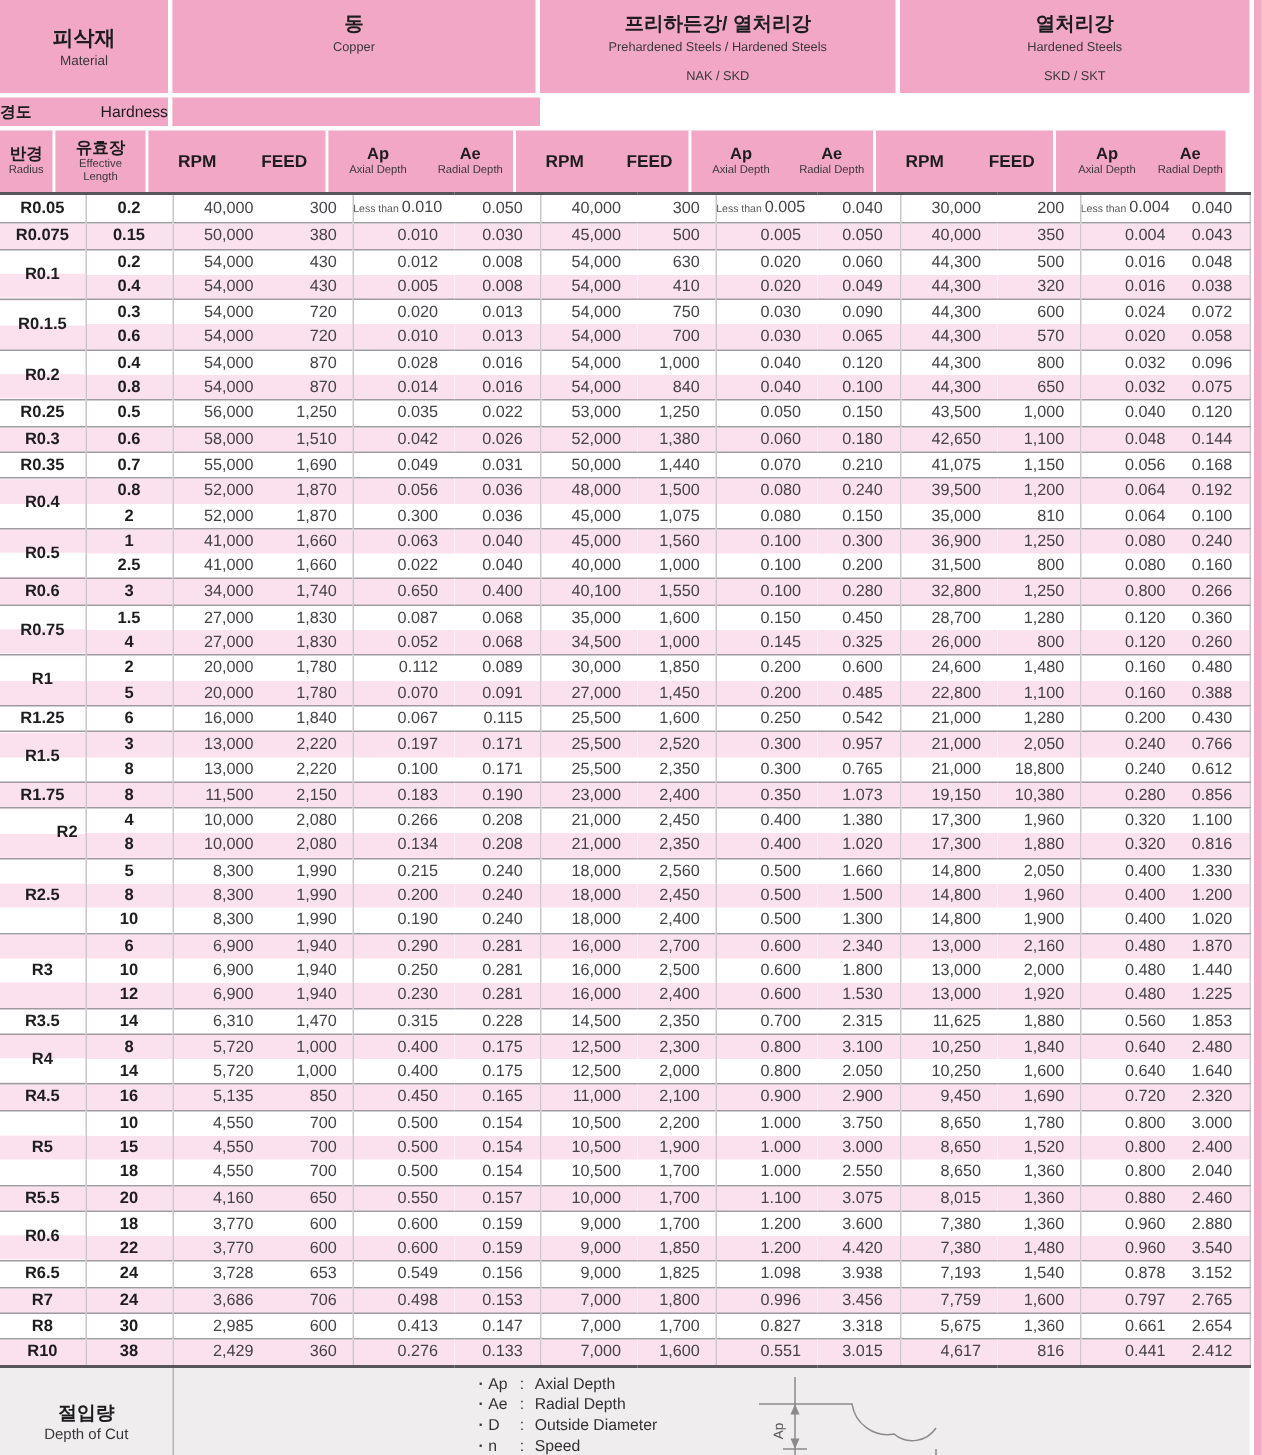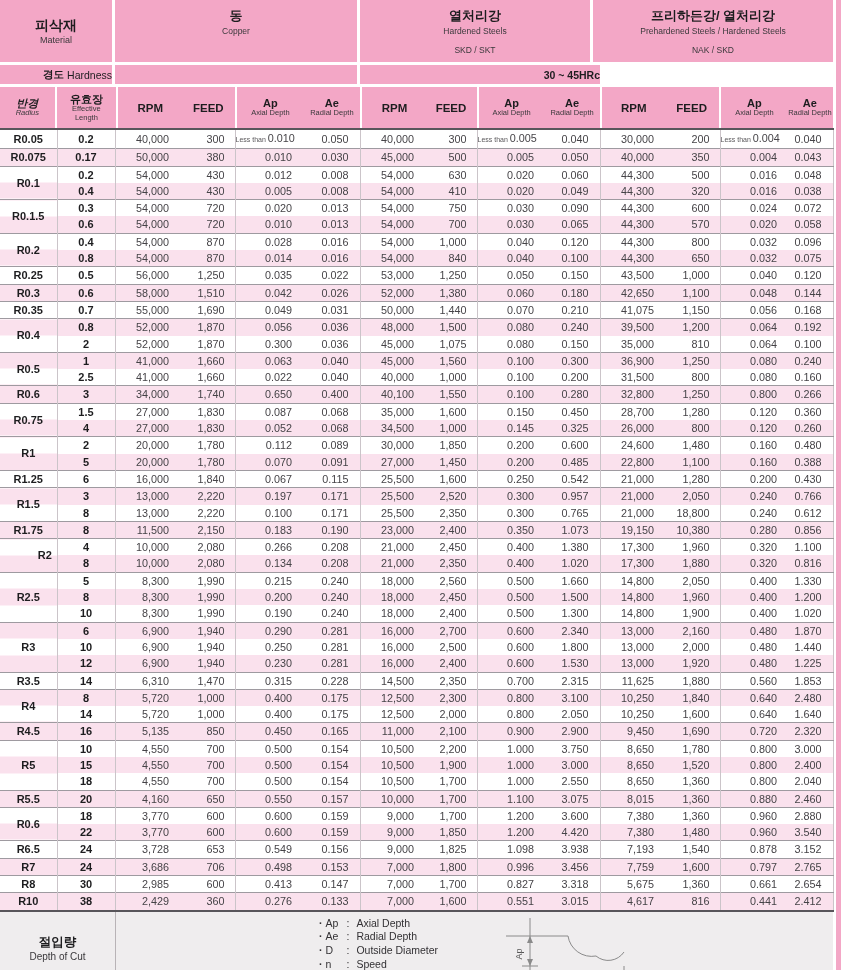--- a/index.html
+++ b/index.html
@@ -14,27 +14,27 @@
   .mat-row { height:62px; margin-bottom:3px; }
   .mat-label { width:115px; display:flex; flex-direction:column; justify-content:center; align-items:center; }
   .mat-label .mko { font-weight:bold; font-size:14px; color:#1d1d1f; }
   .mat-label .men { font-size:9px; color:#3a383b; }
   .mat { text-align:center; padding-top:7px; }
   .mat .mko { font-weight:bold; font-size:13px; color:#1d1d1f; }
   .mat .men { font-size:8.5px; color:#3a383b; margin-top:1px; }
   .mat .mgrade { font-size:8.5px; color:#3a383b; margin-top:9px; }
   .w-c { width:245px; } .w-p { width:240px; } .w-h { width:233px; }
   .hard-row { height:19px; margin-bottom:3px; }
-  .hard-row .hcell { display:flex; align-items:center; justify-content:flex-end;
+  .hard-row .hcell { display:flex; align-items:center; justify-content:space-between;
     font-size:10.5px; color:#1d1d1f; }
   .hlabel { width:115px; } .hlabel b { margin-right:3px; }
   .hard-val { font-weight:bold; font-size:11px; }
   .ch-row { height:41px; }
   .ch-row .hcell { border-right-width:2px; display:flex; align-items:center; justify-content:center; }
-  .chr { width:57px;font-style:italic; } .che { width:62px; }
+  .chr { width:37px; } .che { width:62px; }
   .colk { text-align:center; }
   .ck { font-weight:bold; font-size:11px; color:#1d1d1f; line-height:12px; }
   .ce { font-size:7.5px; color:#3a383b; line-height:8.5px; }
   .pair span { display:inline-block; text-align:center; font-weight:bold; font-size:11.5px; color:#1d1d1f; }
   .pair2 { display:flex; }
   .pair2 .sub { text-align:center; }
   
   table { border-collapse:collapse; table-layout:fixed; width:833px;
     border-top:2px solid #58555A; border-bottom:2px solid #58555A; border-right:1px solid #CBC4C9; }
   td { height:16.3px; line-height:16.3px; font-size:10.8px; color:#454347;
@@ -68,39 +68,38 @@
   <div class="hrow mat-row">
     <div class="hcell mat-label">
       <div class="mko">피삭재</div>
       <div class="men">Material</div>
     </div>
     <div class="hcell mat w-c">
       <div class="mko">동</div>
       <div class="men">Copper</div>
       <div class="mgrade"></div>
     </div>
+    <div class="hcell mat w-p">
+      <div class="mko">프리하든강/ 열처리강</div>
+      <div class="men">Prehardened Steels / Hardened Steels</div>
+      <div class="mgrade">NAK / SKD</div>
+    </div>
     <div class="hcell mat w-h">
       <div class="mko">열처리강</div>
       <div class="men">Hardened Steels</div>
       <div class="mgrade">SKD / SKT</div>
-    </div>
-    <div class="hcell mat w-p">
-      <div class="mko">프리하든강/ 열처리강</div>
-      <div class="men">Prehardened Steels / Hardened Steels</div>
-      <div class="mgrade">NAK / SKD</div>
     </div>
   </div>
 
   <div class="hrow hard-row">
     <div class="hcell hlabel">
       <b>경도</b>
       <span>Hardness</span>
     </div>
     <div class="hcell w-c"></div>
-    <div class="hcell w-p hard-val">30 ~ 45HRc</div>
   </div>
 
   <div class="hrow ch-row">
     <div class="hcell chr colk">
       <div>
           <div class="ck">반경</div>
       <div class="ce">Radius</div>
         </div>
     </div>
     <div class="hcell che colk">
@@ -183,21 +182,21 @@
           <td class="num feedc">300</td>
           <td class="num bl"><span class="lt">Less than</span>0.005</td>
           <td class="num">0.040</td>
           <td class="num bl">30,000</td>
           <td class="num feedc">200</td>
           <td class="num bl"><span class="lt">Less than</span>0.004</td>
           <td class="num">0.040</td>
         </tr>
         <tr class="pink gsep">
           <td rowspan="1" class="radius">R0.075</td>
-          <td class="efflen bl">0.17</td>
+          <td class="efflen bl">0.15</td>
           <td class="num bl">50,000</td>
           <td class="num feedc">380</td>
           <td class="num bl">0.010</td>
           <td class="num">0.030</td>
           <td class="num bl">45,000</td>
           <td class="num feedc">500</td>
           <td class="num bl">0.005</td>
           <td class="num">0.050</td>
           <td class="num bl">40,000</td>
           <td class="num feedc">350</td>

